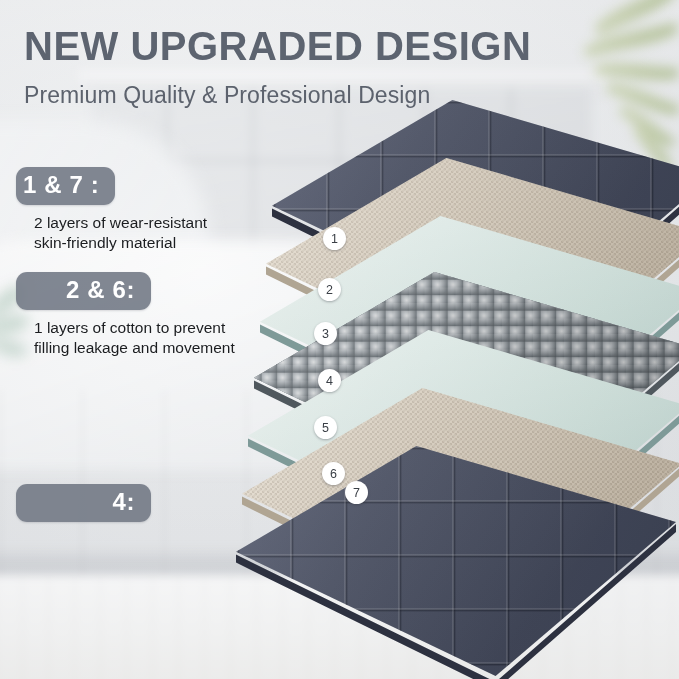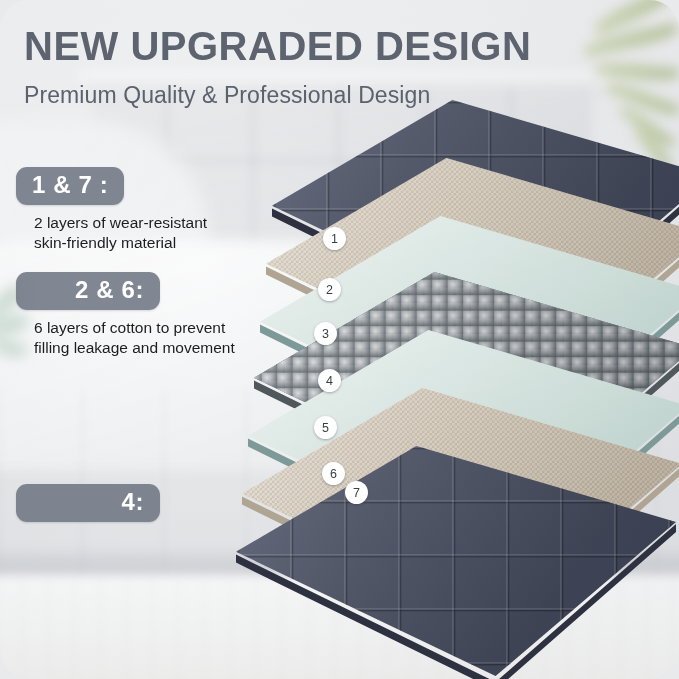--- a/index.html
+++ b/index.html
@@ -7,21 +7,20 @@
     width:679px;height:679px;
     font-family:"Liberation Sans","DejaVu Sans",sans-serif;
     overflow:hidden;
     background:#e9eaec;
   }
   #stage{
     position:relative;
     width:679px;height:679px;
     overflow:hidden;
     isolation:isolate;
-    border-radius:29px;
   }
 
   
   .bg-root{position:absolute;inset:0;overflow:hidden;}
   .bg-wall{
     position:absolute;inset:0;
     background:
       linear-gradient(180deg,#f3f4f5 0%,#eceef0 30%,#e6e8ea 60%,#e2e4e7 100%);
   }
   
@@ -100,21 +99,21 @@
     font-size:23px;font-weight:400;letter-spacing:.1px;
     color:#5c626d;white-space:nowrap;
   }
 
   
   .block{position:absolute;left:16px;}
   .pill{
     display:inline-block;
     background:rgba(111,118,131,.88);
     border-radius:11px;
-    padding:5px 16px 7px 16px;
+    padding:5px 16px 7px 7px;
     color:#ffffff;
     font-size:24px;font-weight:700;letter-spacing:.6px;
     line-height:1.08;
     box-shadow:0 1px 2px rgba(60,65,75,.18);
   }
   .pill.center{text-align:right;min-width:112px;}
   .desc{
     margin-top:8px;
     font-size:15.5px;line-height:1.30;
     color:#1b1d20;font-weight:400;
@@ -222,21 +221,21 @@
   <div class="subtitle">Premium Quality &amp; Professional Design</div>
 
   <div class="block" style="top:167px;">
     <div class="pill">1 &amp; 7 :</div>
     <div class="desc">2 layers of wear-resistant
 skin-friendly material</div>
   </div>
 
   <div class="block" style="top:272px;">
     <div class="pill center">2 &amp; 6:</div>
-    <div class="desc">6 layers of cotton to prevent
+    <div class="desc">1 layers of cotton to prevent
 filling leakage and movement</div>
   </div>
 
   <div class="block" style="top:378px;">
   </div>
 
   <div class="block" style="top:484px;">
     <div class="pill center">4:</div>
   </div>
 

